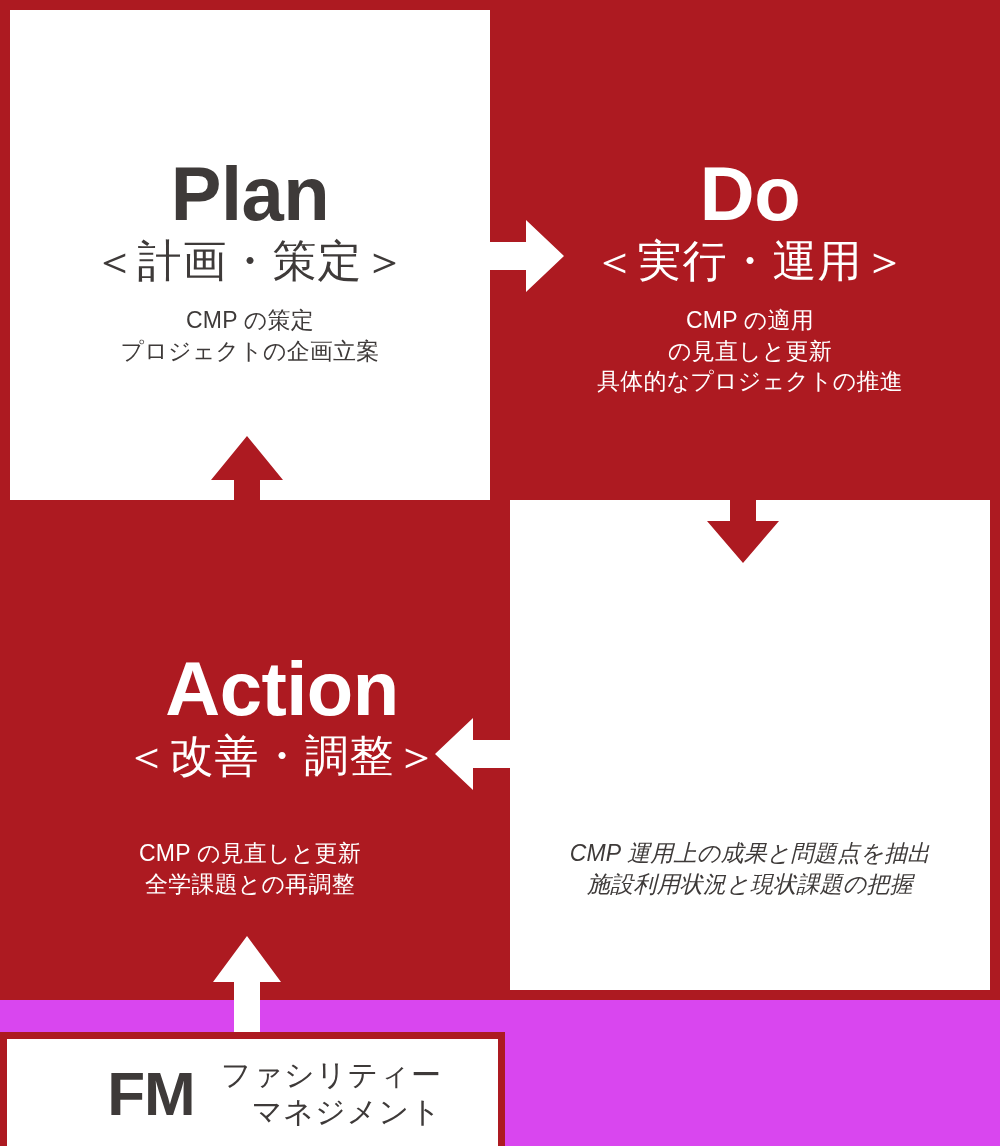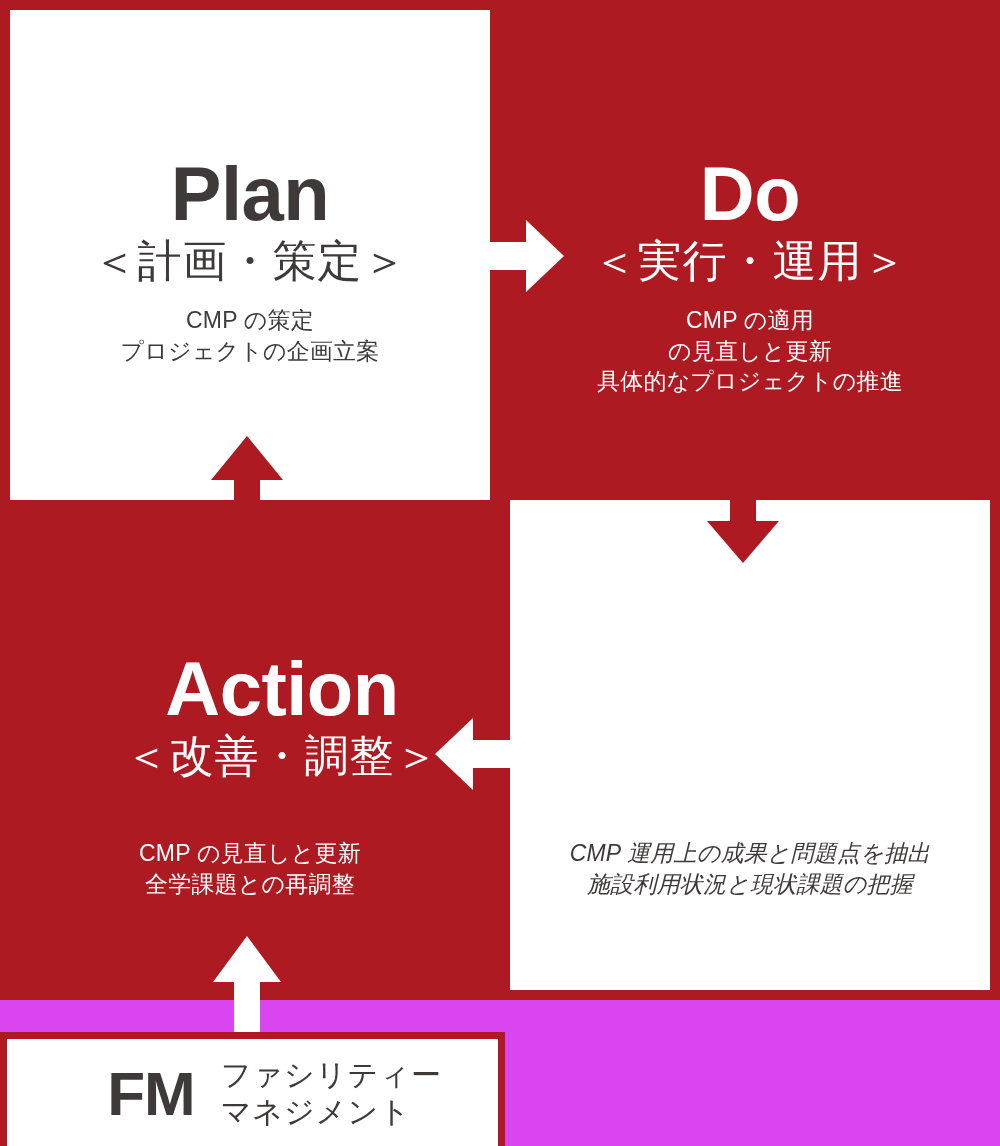--- a/index.html
+++ b/index.html
@@ -153,21 +153,21 @@
     font-weight: bold;
     color: #3E3A39;
     line-height: 1;
     letter-spacing: -1px;
   }
   #fm-label {
     font-size: 30px;
     font-weight: 300;
     color: #3E3A39;
     line-height: 1.22;
-    text-align: left;
+    text-align: right;
     letter-spacing: 1px;
   }
 </style>
 </head>
 <body>
 
 <div id="canvas">
 
   <div class="quad quad-plan"></div>
   <div class="quad quad-do"></div>

